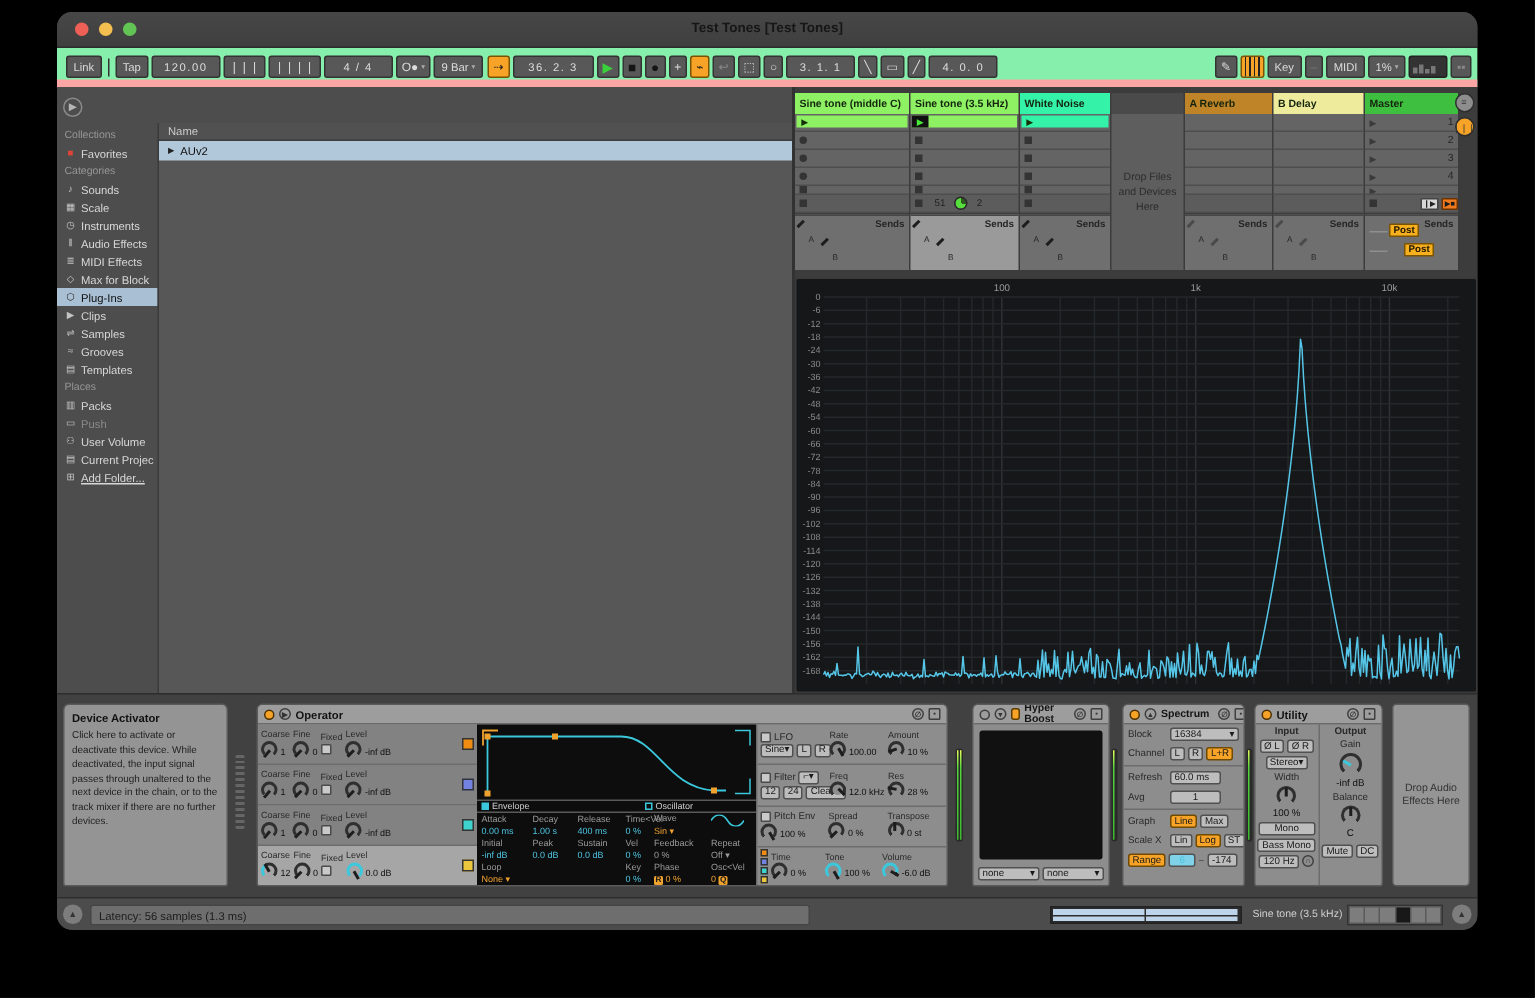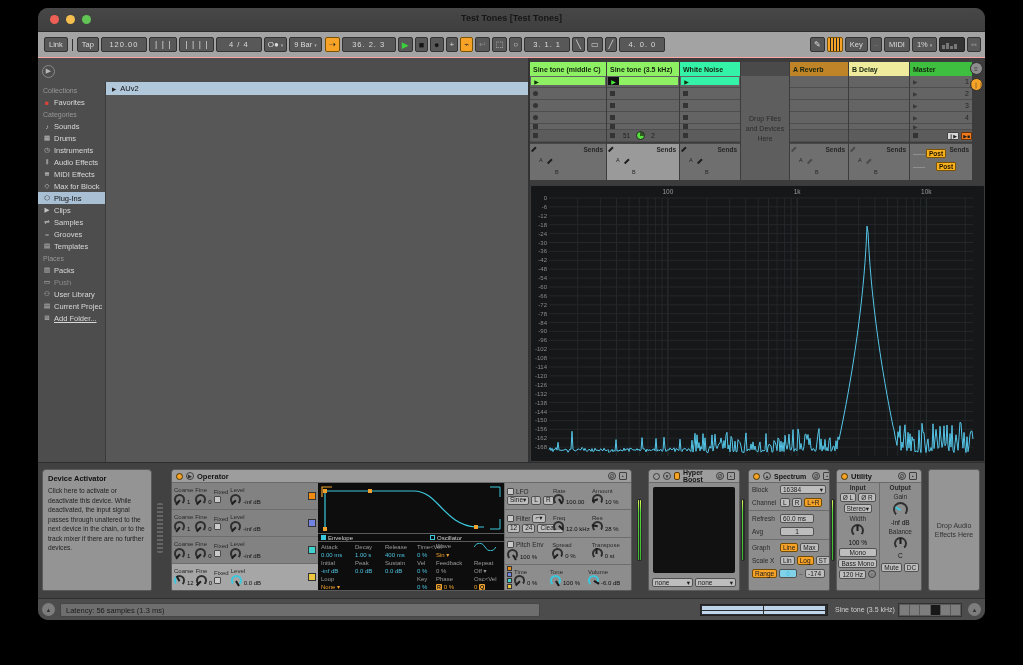--- a/index.html
+++ b/index.html
@@ -9,21 +9,21 @@
 
   
   .titlebar{position:absolute;left:0;top:0;right:0;height:24px;background:linear-gradient(#474747,#3f3f3f);border-bottom:1px solid #2c2c2c;}
   .tl{position:absolute;top:7px;width:9px;height:9px;border-radius:50%;}
   .tl.red{left:12px;background:#ee6055;}
   .tl.yellow{left:28px;background:#f5bf4f;}
   .tl.green{left:44px;background:#62c454;}
   .win-title{position:absolute;left:0;right:0;top:5px;text-align:center;font-size:9px;font-weight:bold;color:#161616;}
 
   
-  .transport{position:absolute;left:0;top:24px;right:0;height:26px;background:#a3a3a3;border-bottom:1px solid #fca5a5;}
+  .transport{position:absolute;left:0;top:24px;right:0;height:26px;background:#86efac;border-bottom:5px solid #fca5a5;}
   .tgroup{position:absolute;top:5px;display:flex;align-items:center;gap:2px;}
   .tb{height:15px;background:#585858;border:1px solid #333;border-radius:2px;color:#dcdcdc;font-size:7.5px;display:inline-flex;align-items:center;gap:2px;padding:0 4px;white-space:nowrap;}
   .tb.orange{background:#f7a327;color:#1d1d1d;border-color:#7a5200;}
   .tb.num{min-width:46px;justify-content:center;letter-spacing:1px;}
   .tb.icon{padding:0 3px;font-size:8px;}
   .tb .dn{font-size:5px;color:#aaa;}
   .play-glyph{color:#3ad13c;font-size:9px;}
   .stop-glyph,.rec-glyph{color:#151515;font-size:9px;}
   .kbd-btn{width:16px;height:15px;border:1px solid #7a5200;border-radius:2px;background:repeating-linear-gradient(90deg,#f7a327 0 2px,#222 2px 3px);}
   .cpu-meter{width:26px;height:15px;background:#333;border:1px solid #222;border-radius:2px;display:flex;align-items:flex-end;gap:1px;padding:2px;}
@@ -254,21 +254,21 @@
                 <span class="ig" style="color: rgb(224, 68, 56);">■</span>
                 <span class="lb">Favorites</span>
               </div>
               <div class="sb-h">Categories</div>
               <div class="sb-item">
                 <span class="ig">♪</span>
                 <span class="lb">Sounds</span>
               </div>
               <div class="sb-item">
                 <span class="ig">▦</span>
-                <span class="lb">Drums</span>
+                <span class="lb">Scale</span>
               </div>
               <div class="sb-item">
                 <span class="ig">◷</span>
                 <span class="lb">Instruments</span>
               </div>
               <div class="sb-item">
                 <span class="ig">⫴</span>
                 <span class="lb">Audio Effects</span>
               </div>
               <div class="sb-item">
@@ -303,32 +303,33 @@
               <div class="sb-item">
                 <span class="ig">▥</span>
                 <span class="lb">Packs</span>
               </div>
               <div class="sb-item dis">
                 <span class="ig">▭</span>
                 <span class="lb">Push</span>
               </div>
               <div class="sb-item">
                 <span class="ig">⚇</span>
-                <span class="lb">User Library</span>
+                <span class="lb">User Volume</span>
               </div>
               <div class="sb-item">
                 <span class="ig">▤</span>
                 <span class="lb">Current Projec</span>
               </div>
               <div class="sb-item underline">
                 <span class="ig">⊞</span>
                 <span class="lb">Add Folder...</span>
               </div>
             </div>
         <div class="b-content">
+          <div class="bc-head">Name</div>
           <div id="content-rows">
                 <div class="bc-row sel">
                   <span class="ar">▶</span>
                   <span>AUv2</span>
                 </div>
               </div>
         </div>
       </div>
     </div>
 

